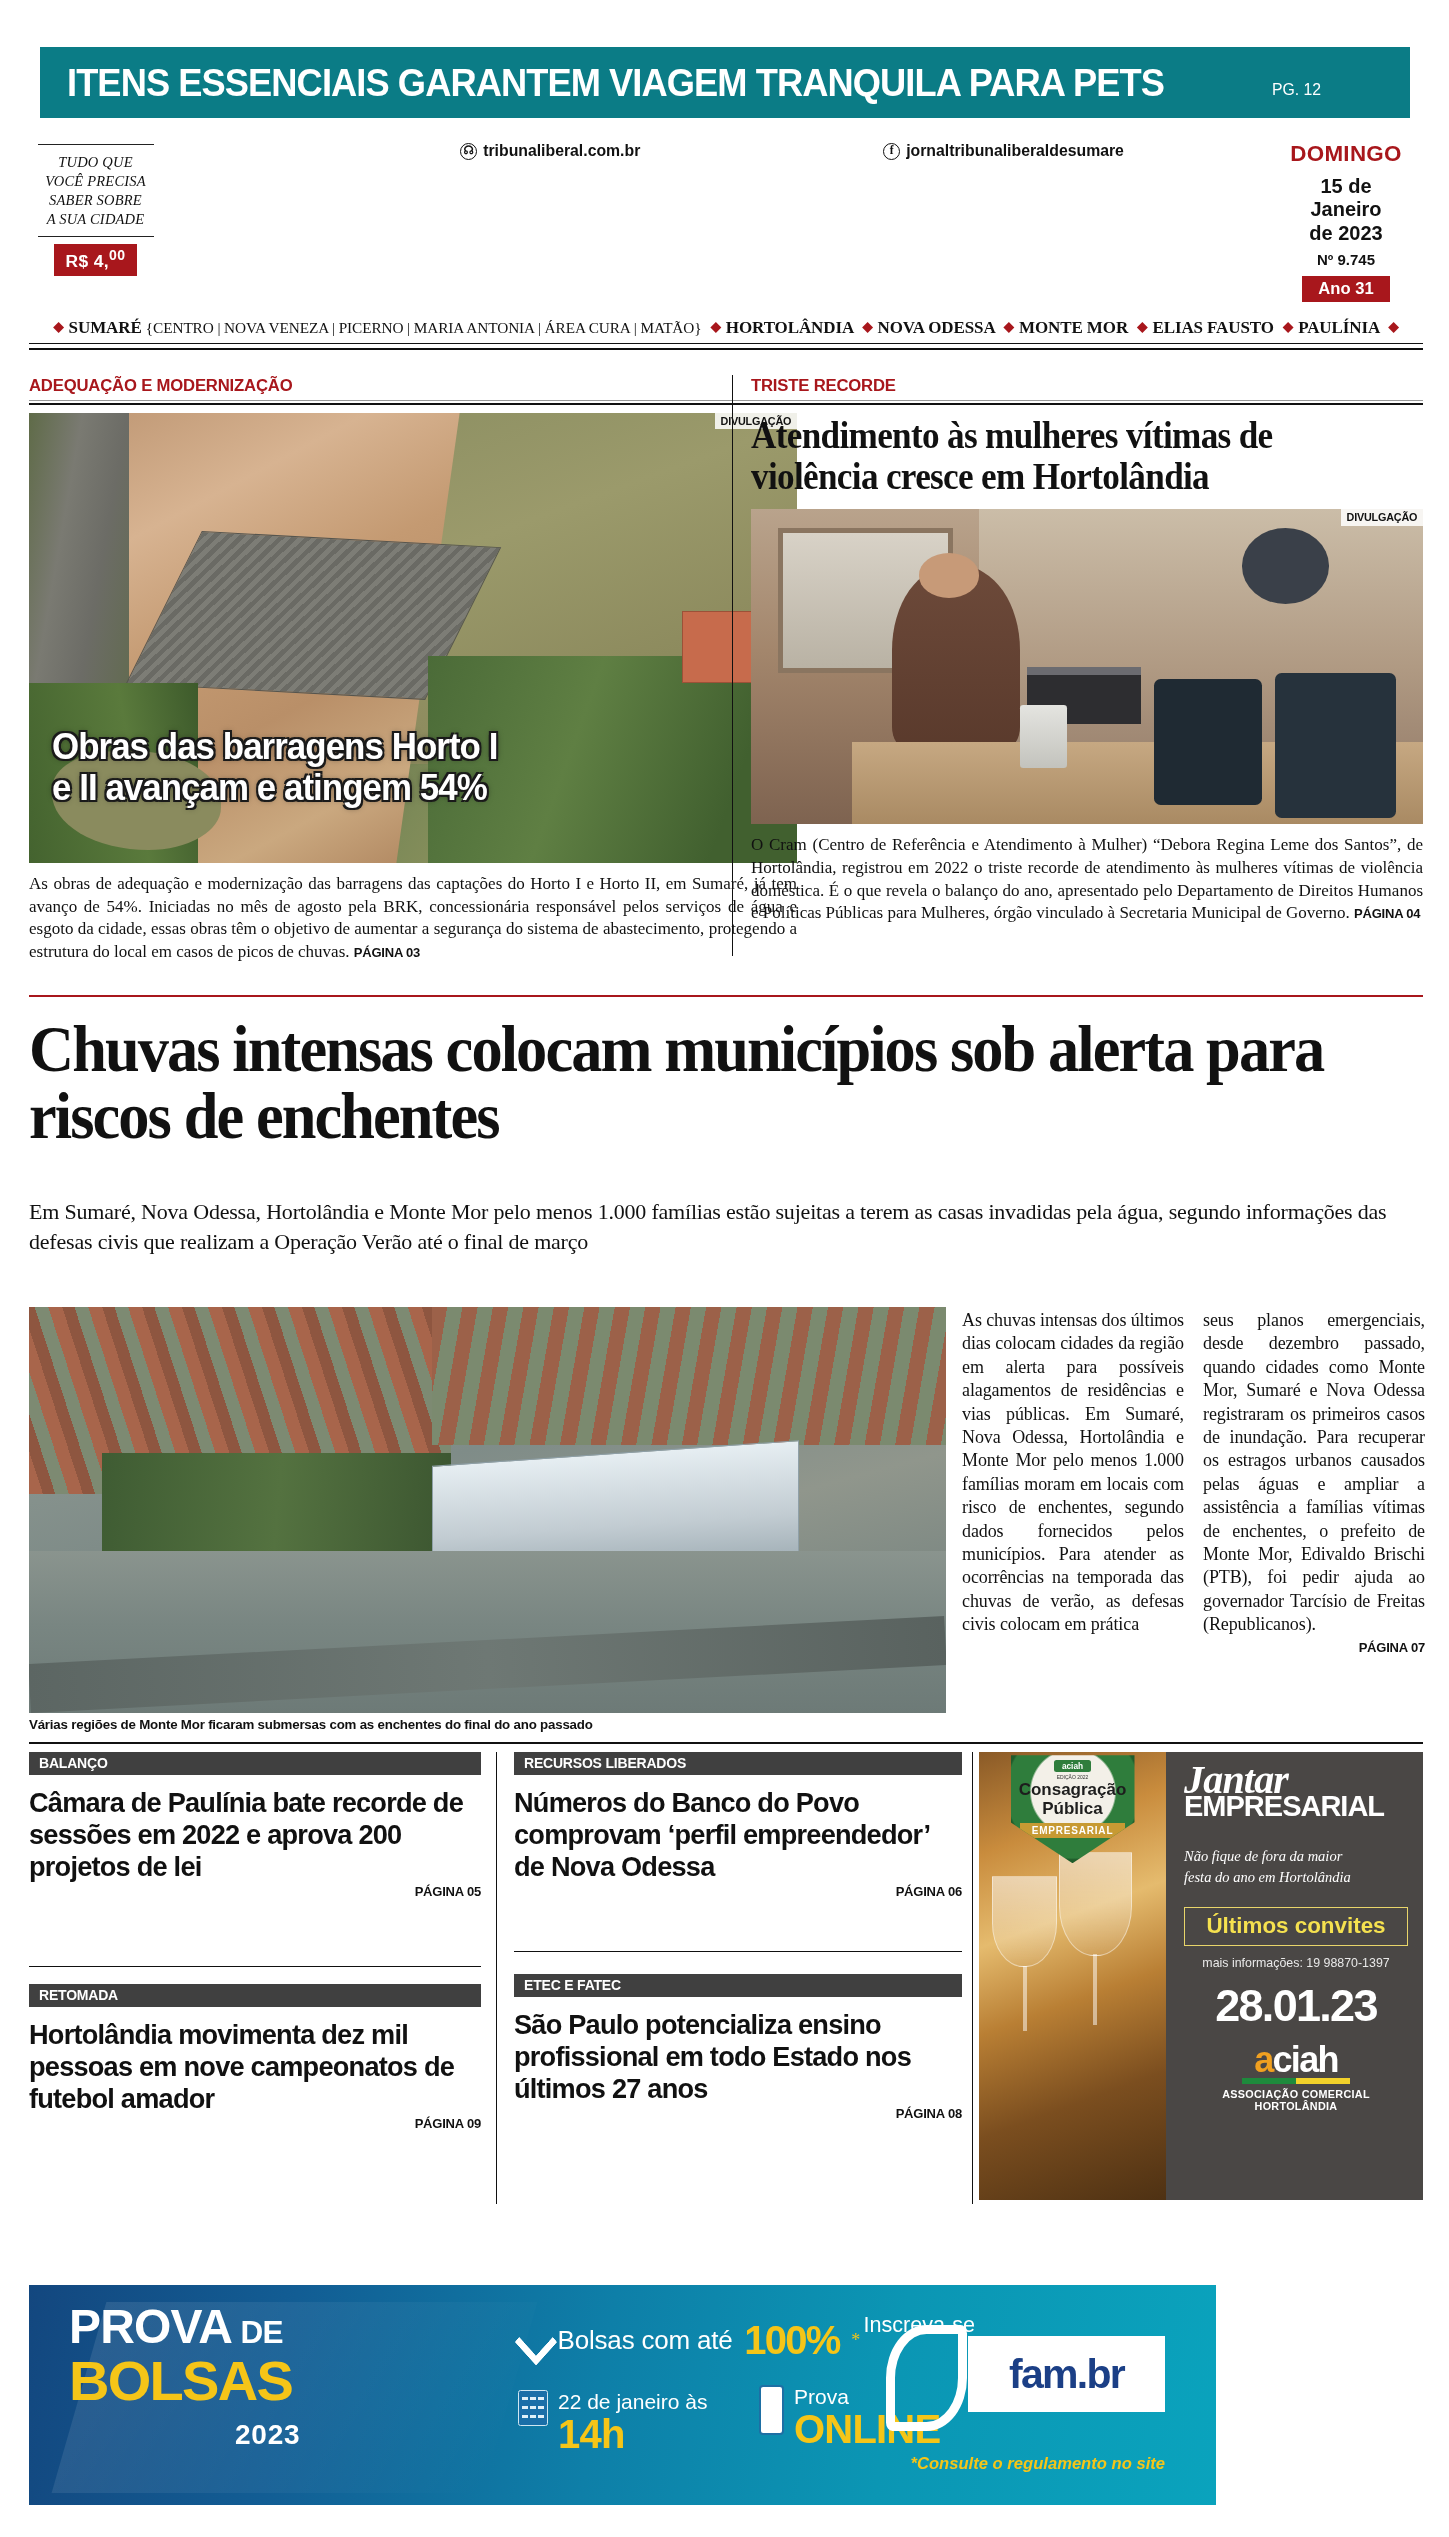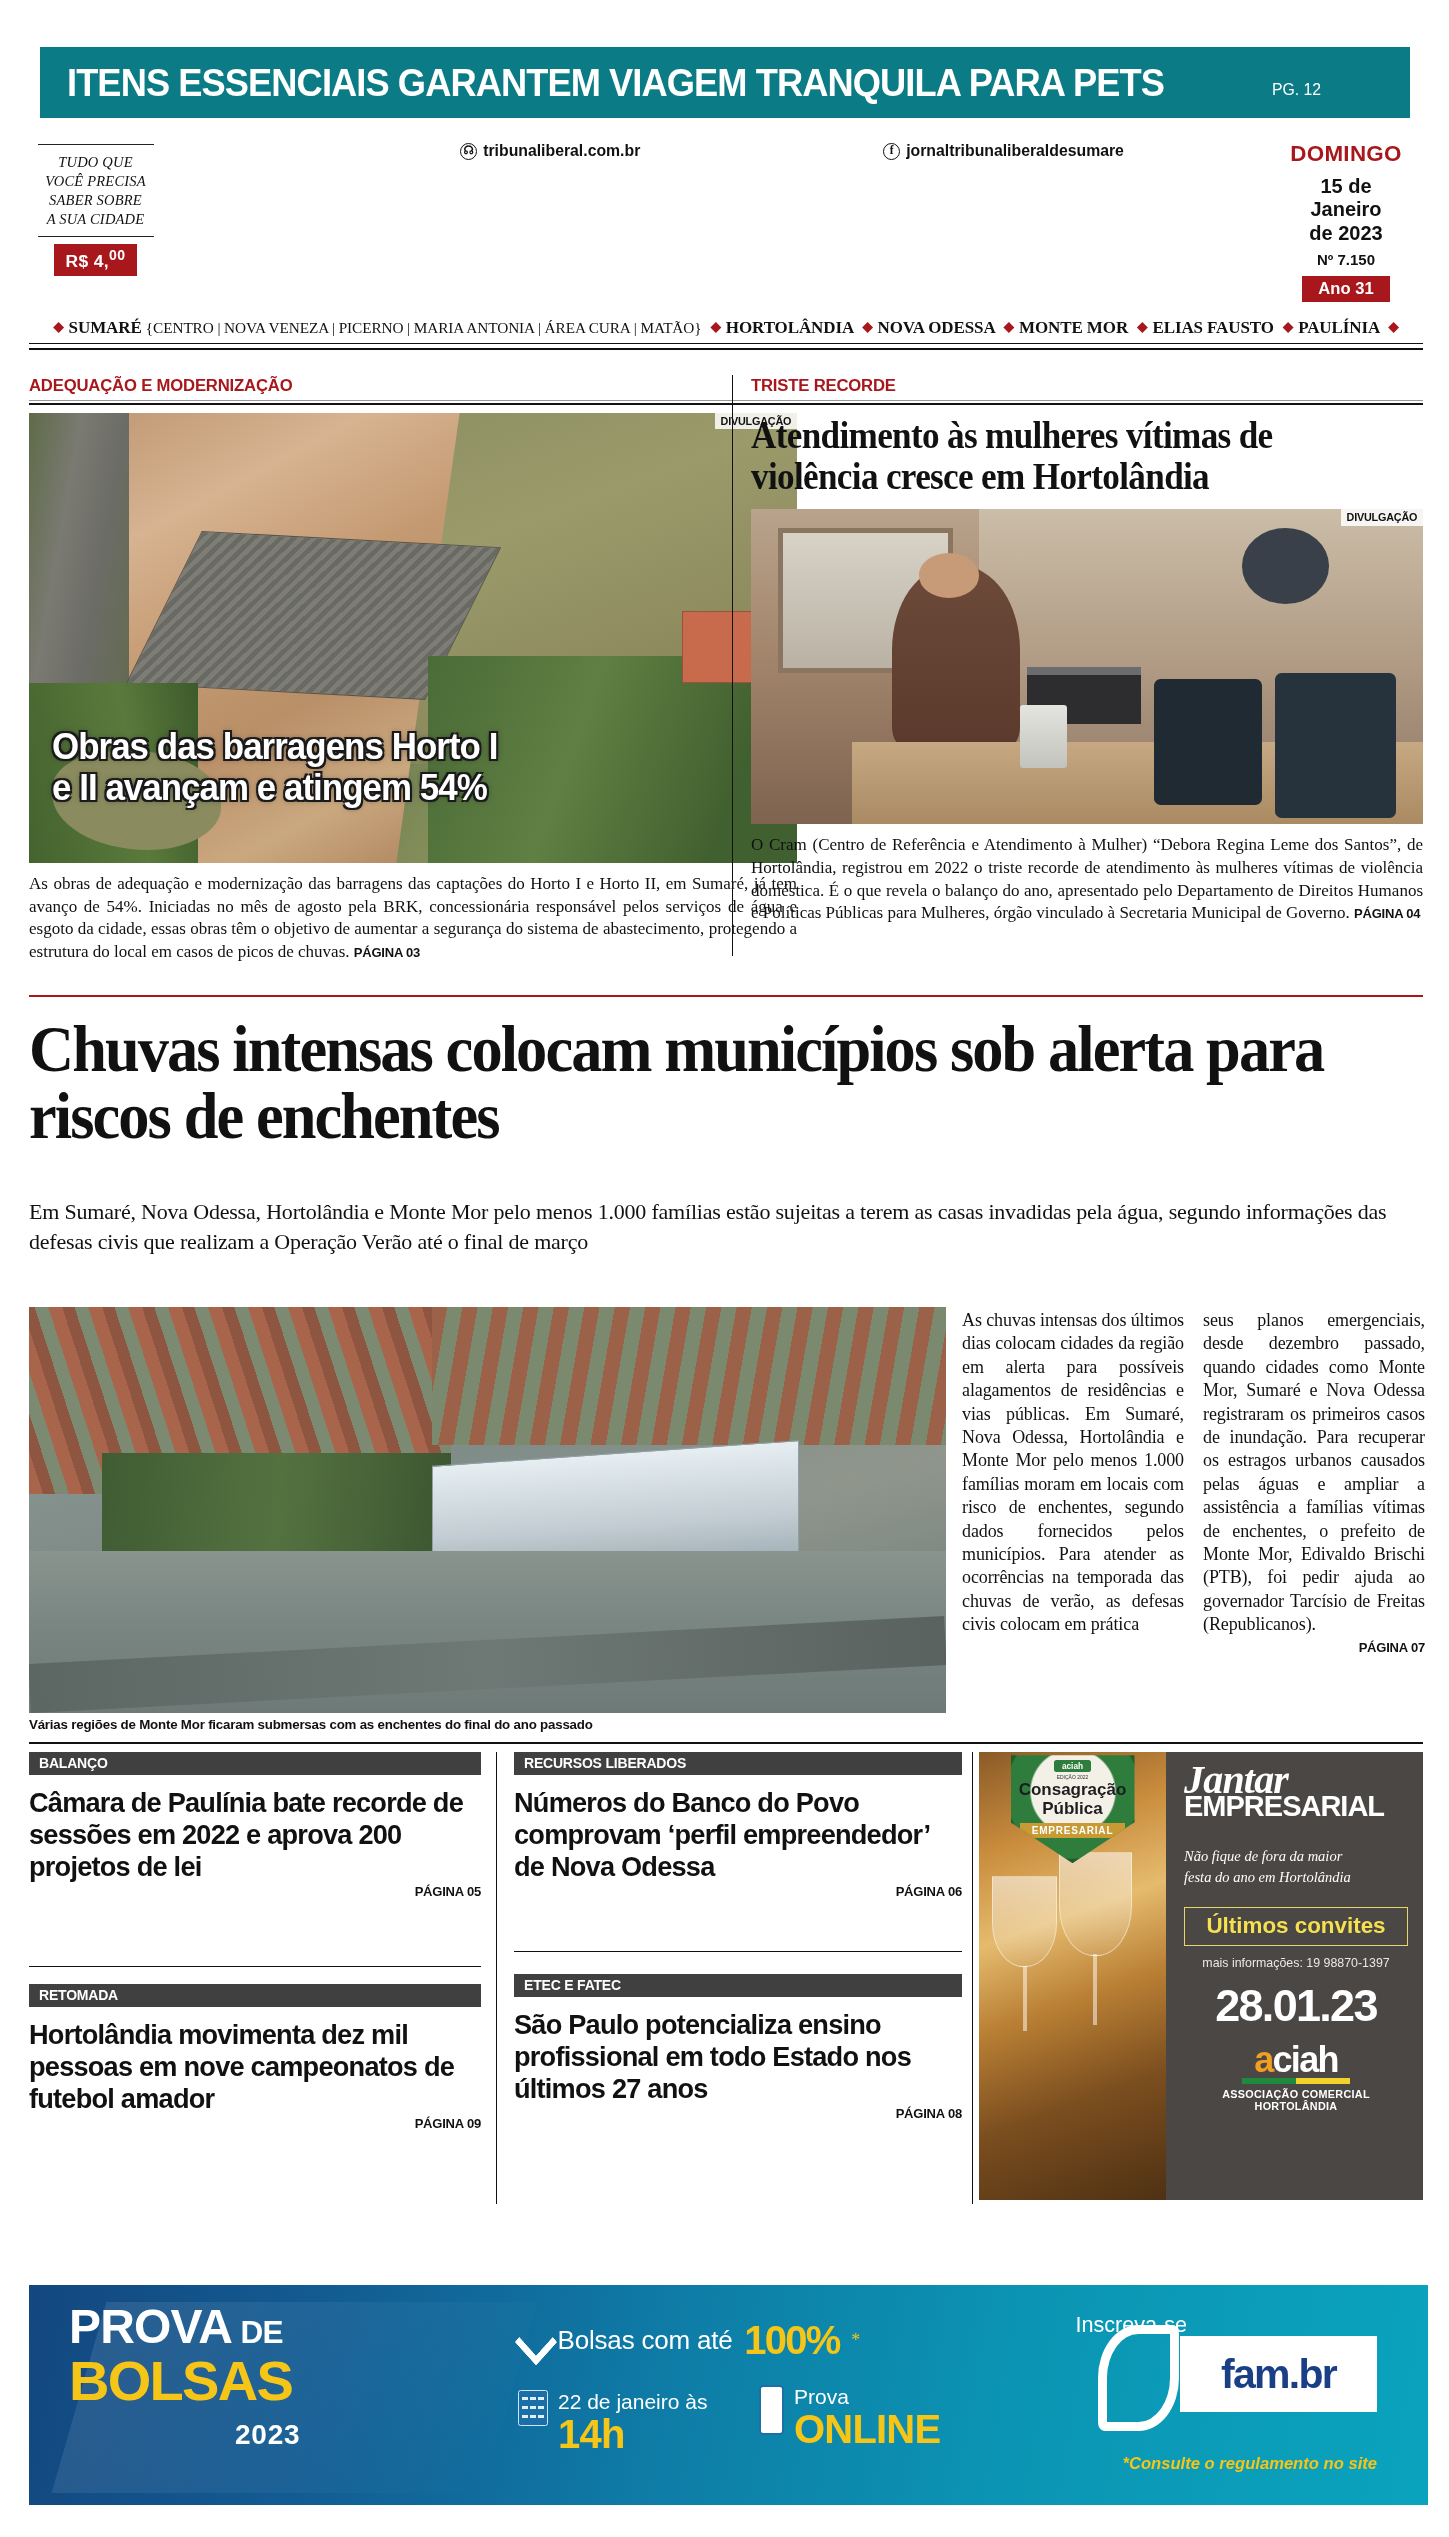--- a/index.html
+++ b/index.html
@@ -409,21 +409,21 @@
     font-family:"Liberation Sans", sans-serif; font-weight:700; color:#fff;
     font-size:10.8px; margin-top:4.1px; letter-spacing:0.3px;
   }
   .aciah-logo .sub2 {
     font-family:"Liberation Sans", sans-serif; font-weight:700; color:#fff;
     font-size:10.8px; letter-spacing:0.3px;
   }
 
   
   .fam {
-    position:absolute; left:29px; top:2285px; width:1399px; height:220px;
+    position:absolute; left:29px; top:2285px; width:1187px; height:220px;
     background: linear-gradient(100deg,#13477f 0%, #125d94 22%, #0e7fa8 48%, #0b96b4 72%, #0aa3bd 100%);
     overflow:hidden;
   }
   .fam .ghost {
     position:absolute; left:50px; top:16.6px; width:431px; height:191px;
     background: linear-gradient(110deg, rgba(255,255,255,.10), rgba(255,255,255,0));
     transform: skewX(-16deg);
   }
   .fam-prova {
     position:absolute; left:40px; top:18px;
@@ -526,21 +526,21 @@
     <div class="mh-fb">
       <span class="glyph-circle">f</span>
       <span>jornaltribunaliberaldesumare</span>
     </div>
 
     <div class="mh-right">
       <div class="mh-weekday">DOMINGO</div>
       <div class="mh-date">15 de
 Janeiro
 de 2023</div>
-      <div class="mh-num">Nº 7.150</div>
+      <div class="mh-num">Nº 9.745</div>
       <div class="mh-ano">Ano 31</div>
     </div>
   </div>
 
   <div class="citybar">
     <span class="citybar-inner">
       <span class="dia">◆</span><span>SUMARÉ</span>
       <span class="sub">{CENTRO | NOVA VENEZA | PICERNO | MARIA ANTONIA | ÁREA CURA | MATÃO}</span>
       <span class="dia">◆</span><span>HORTOLÂNDIA</span>
       <span class="dia">◆</span><span>NOVA ODESSA</span>

